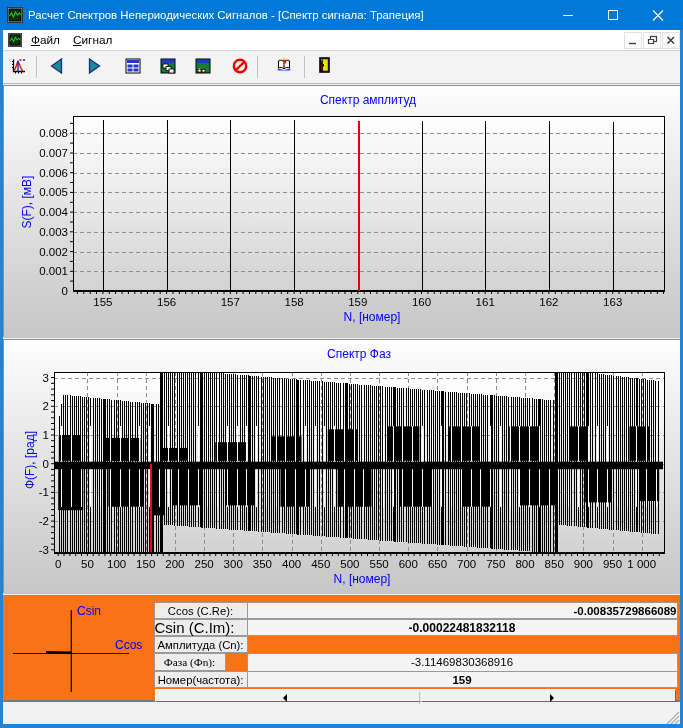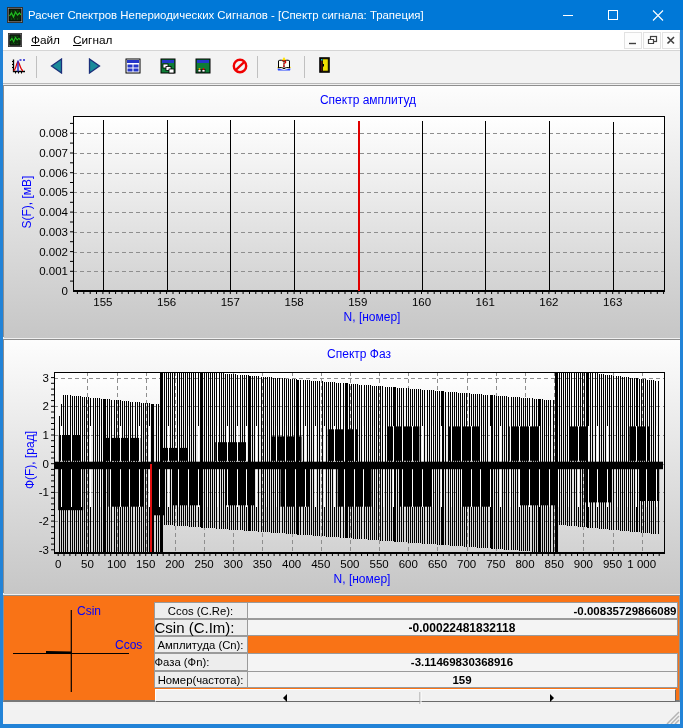--- a/index.html
+++ b/index.html
@@ -270,22 +270,22 @@
       <line x1="6" y1="52.5" x2="122" y2="52.5" stroke="#000" stroke-width="1.2"></line>
       <line x1="39" y1="51.2" x2="64.3" y2="51.8" stroke="#000" stroke-width="2.4"></line>
       <text x="70" y="14" font-family="Liberation Sans, sans-serif" font-size="12" fill="#0000ff">Csin</text>
       <text x="108" y="48" font-family="Liberation Sans, sans-serif" font-size="12" fill="#0000ff">Ccos</text>
     </svg>
 <div style="position:absolute;left:149.5px;top:5.5px;width:94px;height:17.3px;border:1px solid #9a9a9a;background:#ededed;box-sizing:border-box;text-align:center;font-size:11.3px;line-height:16.5px;color:#000;">Ccos (C.Re):</div>
     <div style="position:absolute;left:242.5px;top:5.5px;width:431px;height:17.3px;border:1px solid #9a9a9a;background:#f4f4f4;box-sizing:border-box;text-align:right;font-size:11.5px;line-height:16.5px;font-weight:bold;color:#000;">-0.00835729866089</div>
     <div style="position:absolute;left:149.5px;top:22.8px;width:94px;height:17.3px;border:1px solid #9a9a9a;background:#ededed;box-sizing:border-box;font-size:15px;line-height:16.5px;color:#000;">Csin (C.Im):</div>
     <div style="position:absolute;left:242.5px;top:22.8px;width:431px;height:17.3px;border:1px solid #9a9a9a;background:#f4f4f4;box-sizing:border-box;text-align:center;font-size:12px;line-height:16.5px;font-weight:bold;color:#000;">-0.00022481832118</div>
     <div style="position:absolute;left:149.5px;top:40.1px;width:94px;height:17.3px;border:1px solid #9a9a9a;background:#ededed;box-sizing:border-box;text-align:center;font-size:11.3px;line-height:16.5px;color:#000;">Амплитуда (Cn):</div>
-    <div style="position:absolute;left:149.5px;top:57.4px;width:94px;height:17.3px;border:1px solid #9a9a9a;background:#ededed;box-sizing:border-box;text-align:left;font-size:11.3px;line-height:16.5px;color:#000;">Фаза (Фn):</div>
-    <div style="position:absolute;left:242.5px;top:57.4px;width:431px;height:27px;border:1px solid #9a9a9a;background:#f4f4f4;box-sizing:border-box;text-align:center;font-size:11.5px;line-height:16.5px;font-weight:bold;color:#000;">-3.11469830368916</div>
+    <div style="position:absolute;left:149.5px;top:57.4px;width:72px;height:17.3px;border:1px solid #9a9a9a;background:#ededed;box-sizing:border-box;text-align:center;font-size:11.3px;line-height:16.5px;color:#000;font-family:Liberation Serif, serif;">Фаза (Фn):</div>
+    <div style="position:absolute;left:242.5px;top:57.4px;width:431px;height:27px;border:1px solid #9a9a9a;background:#f4f4f4;box-sizing:border-box;text-align:center;font-size:11.5px;line-height:16.5px;font-weight:normal;color:#000;">-3.11469830368916</div>
     <div style="position:absolute;left:149.5px;top:74.7px;width:94px;height:17.3px;border:1px solid #9a9a9a;background:#ededed;box-sizing:border-box;text-align:center;font-size:11.3px;line-height:16.5px;color:#000;">Номер(частота):</div>
     <div style="position:absolute;left:242.5px;top:74.7px;width:431px;height:17.3px;border:1px solid #9a9a9a;background:#f4f4f4;box-sizing:border-box;text-align:center;font-size:11.5px;line-height:16.5px;font-weight:bold;color:#000;">159</div>
 <div style="position:absolute;left:151px;top:93px;width:521px;height:13px;background:#f1f1f1;border-top:1px solid #fff;border-left:1px solid #fff;border-right:1px solid #6a6a6a;border-bottom:1px solid #6a6a6a;box-sizing:border-box;"><svg width="519" height="12" viewBox="0 0 519 12">
         <path d="M131 2 L127 6 L131 10 Z" fill="#000"></path>
         <path d="M394 2 L398 6 L394 10 Z" fill="#000"></path>
         <line x1="264" y1="0" x2="264" y2="12" stroke="#9a9a9a"></line>
         <line x1="265" y1="0" x2="265" y2="12" stroke="#fff"></line>
       </svg></div>
 </div>
 

